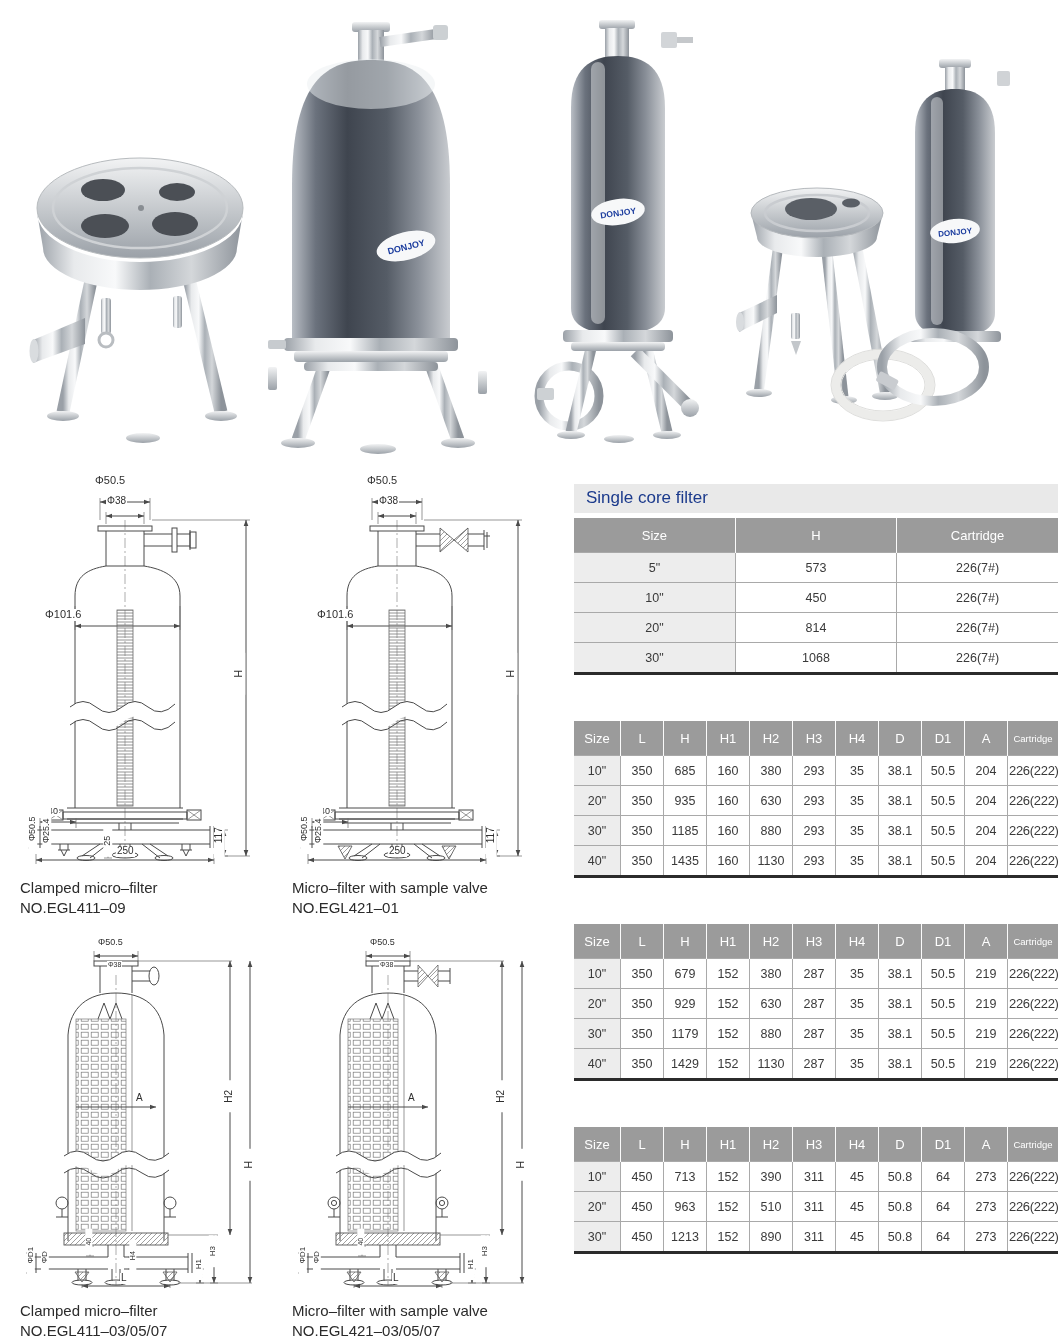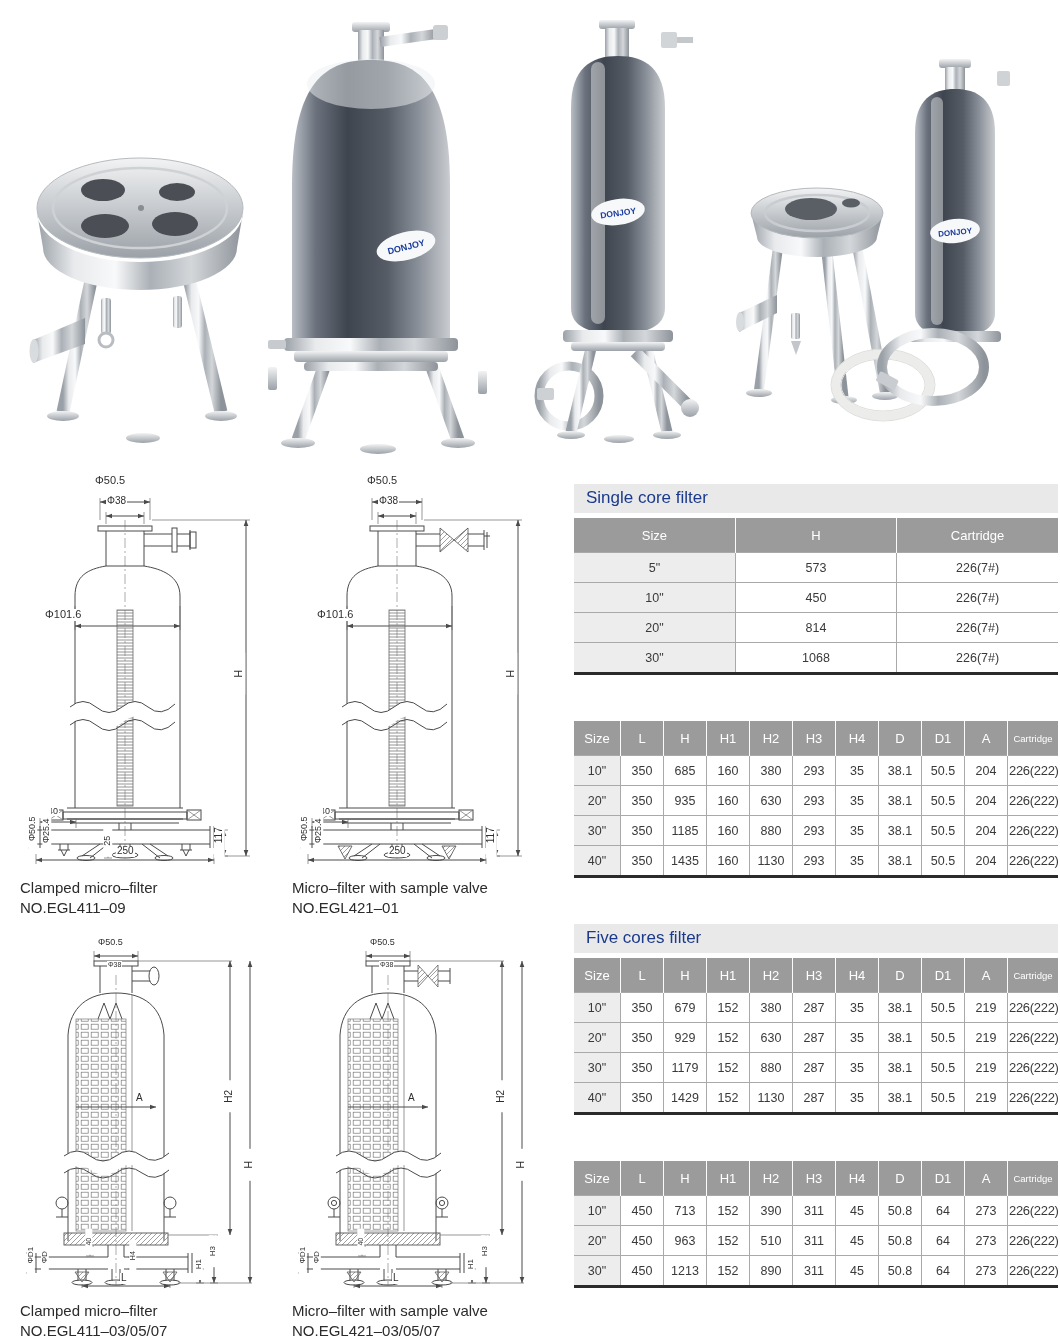--- a/index.html
+++ b/index.html
@@ -613,21 +613,20 @@
                 <td>35</td>
                 <td>38.1</td>
                 <td>50.5</td>
                 <td>204</td>
                 <td>226(222)</td>
               </tr>
             </tbody>
           </table>
       </section>
       <section class="spec">
-        <div class="spec-title">Five cores filter</div>
         <table class="multi">
             <thead>
               <tr>
                 <th>Size</th>
                 <th>L</th>
                 <th>H</th>
                 <th>H1</th>
                 <th>H2</th>
                 <th>H3</th>
                 <th>H4</th>

